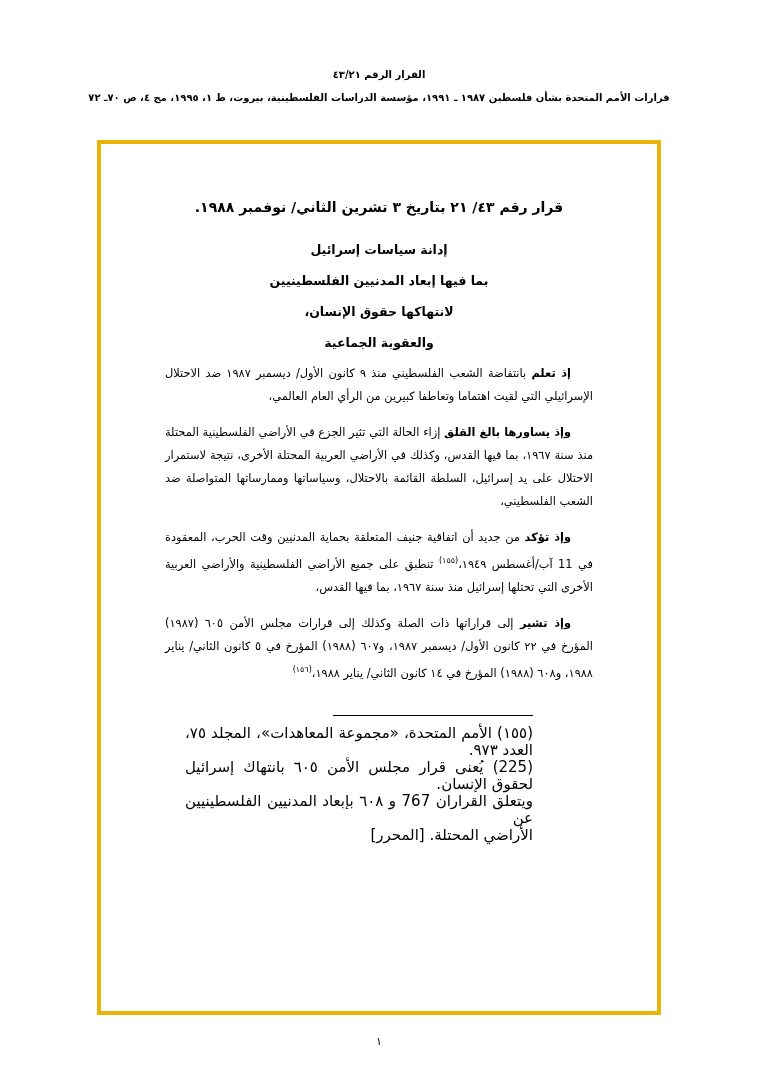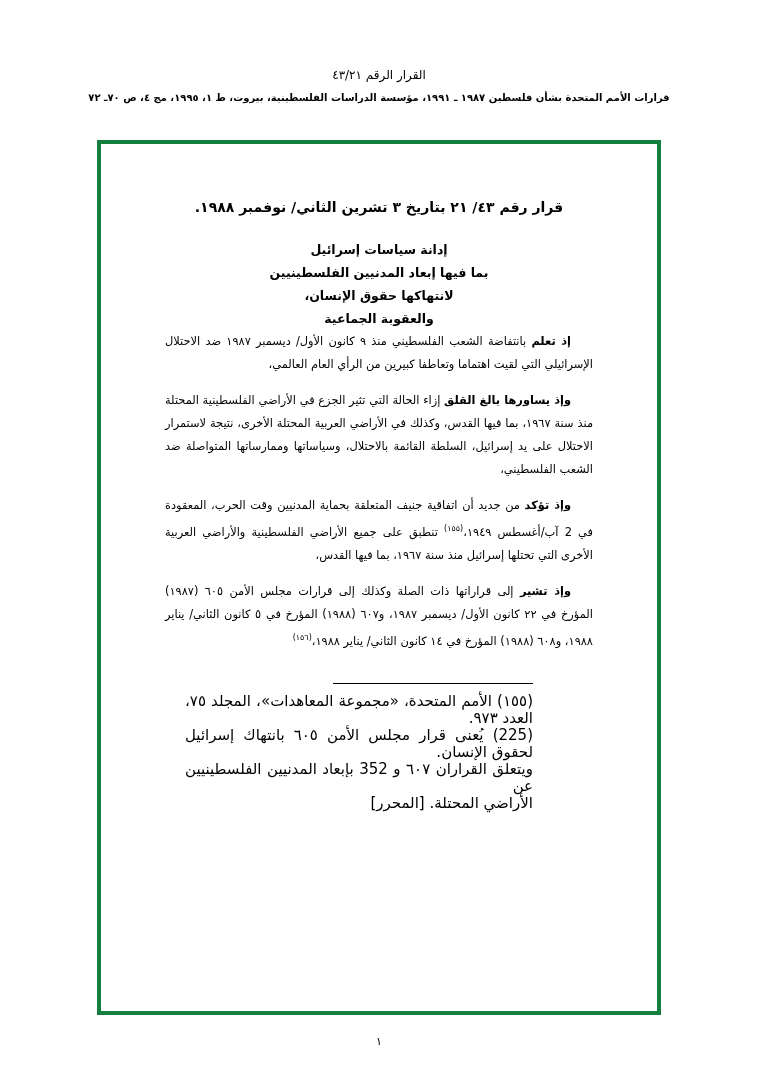--- a/index.html
+++ b/index.html
@@ -19,39 +19,39 @@
     width: 758px;
     height: 1078px;
     position: relative;
     box-sizing: border-box;
   }
   .header-block {
     text-align: center;
     padding-top: 66px;
   }
   .header-title {
-    font-size: 12px;
-    font-weight: normal;
+    font-size: 10px;
+    font-weight: bold;
     letter-spacing: 0px;
     line-height: 18px;
   }
   .header-sub {
     font-size: 10px;
     font-weight: bold;
     margin-top: 7px;
     line-height: 14px;
     white-space: nowrap;
   }
   .frame {
     position: absolute;
     top: 140px;
     right: 97px;
     left: 97px;
     height: 875px;
-    border: 4px solid #15803d;
+    border: 4px solid #eab308;
     box-sizing: border-box;
     background: #ffffff;
   }
   .frame-inner {
     position: absolute;
     top: 0;
     right: 0;
     left: 0;
     bottom: 0;
     padding: 52px 64px 16px 64px;
@@ -64,21 +64,21 @@
     line-height: 22px;
     margin-bottom: 20px;
   }
   .res-subtitle {
     font-size: 12.5px;
     font-weight: bold;
     text-align: center;
     line-height: 23px;
   }
   .res-subtitle div {
-    margin: 0;
+    margin: 8px;
   }
   .preamble-lead {
     font-size: 11.6px;
     font-weight: bold;
     text-align: center;
     margin-top: 26px;
     margin-bottom: 14px;
   }
   p.para {
     font-size: 11.4px;
@@ -149,34 +149,34 @@
 
       <p class="para">
         <span class="lead">إذ تعلم</span><span> بانتفاضة الشعب الفلسطيني منذ ٩ كانون الأول/ ديسمبر ١٩٨٧ ضد الاحتلال الإسرائيلي التي لقيت اهتماما وتعاطفا كبيرين من الرأي العام العالمي،</span>
       </p>
 
       <p class="para">
         <span class="lead">وإذ يساورها بالغ القلق</span><span> إزاء الحالة التي تثير الجزع في الأراضي الفلسطينية المحتلة منذ سنة ١٩٦٧، بما فيها القدس، وكذلك في الأراضي العربية المحتلة الأخرى، نتيجة لاستمرار الاحتلال على يد إسرائيل، السلطة القائمة بالاحتلال، وسياساتها وممارساتها المتواصلة ضد الشعب الفلسطيني،</span>
       </p>
 
       <p class="para">
-        <span class="lead">وإذ تؤكد</span><span> من جديد أن اتفاقية جنيف المتعلقة بحماية المدنيين وقت الحرب، المعقودة في 2 آب/أغسطس ١٩٤٩،</span><span class="sup">(١٥٥)</span><span> تنطبق على جميع الأراضي الفلسطينية والأراضي العربية الأخرى التي تحتلها إسرائيل منذ سنة ١٩٦٧، بما فيها القدس،</span>
+        <span class="lead">وإذ تؤكد</span><span> من جديد أن اتفاقية جنيف المتعلقة بحماية المدنيين وقت الحرب، المعقودة في 11 آب/أغسطس ١٩٤٩،</span><span class="sup">(١٥٥)</span><span> تنطبق على جميع الأراضي الفلسطينية والأراضي العربية الأخرى التي تحتلها إسرائيل منذ سنة ١٩٦٧، بما فيها القدس،</span>
       </p>
 
       <p class="para">
         <span class="lead">وإذ تشير</span><span> إلى قراراتها ذات الصلة وكذلك إلى قرارات مجلس الأمن ٦٠٥ (١٩٨٧) المؤرخ في ٢٢ كانون الأول/ ديسمبر ١٩٨٧، و٦٠٧ (١٩٨٨) المؤرخ في ٥ كانون الثاني/ يناير ١٩٨٨، و٦٠٨ (١٩٨٨) المؤرخ في ١٤ كانون الثاني/ يناير ١٩٨٨،</span><span class="sup">(١٥٦)</span>
       </p>
 
 
       <div class="notes-rule"></div>
 
       <div class="notes">
         <div>(١٥٥) الأمم المتحدة، «مجموعة المعاهدات»، المجلد ٧٥، العدد ٩٧٣.</div>
         <div>(225) يُعنى قرار مجلس الأمن ٦٠٥ بانتهاك إسرائيل لحقوق الإنسان.</div>
-        <div class="cont">ويتعلق القراران ٦٠٧ و 352 بإبعاد المدنيين الفلسطينيين عن</div>
+        <div class="cont">ويتعلق القراران 767 و ٦٠٨ بإبعاد المدنيين الفلسطينيين عن</div>
         <div class="cont">الأراضي المحتلة. [المحرر]</div>
       </div>
 
     </div>
   </div>
 
   <div class="page-number">١</div>
 
 </div>
 

